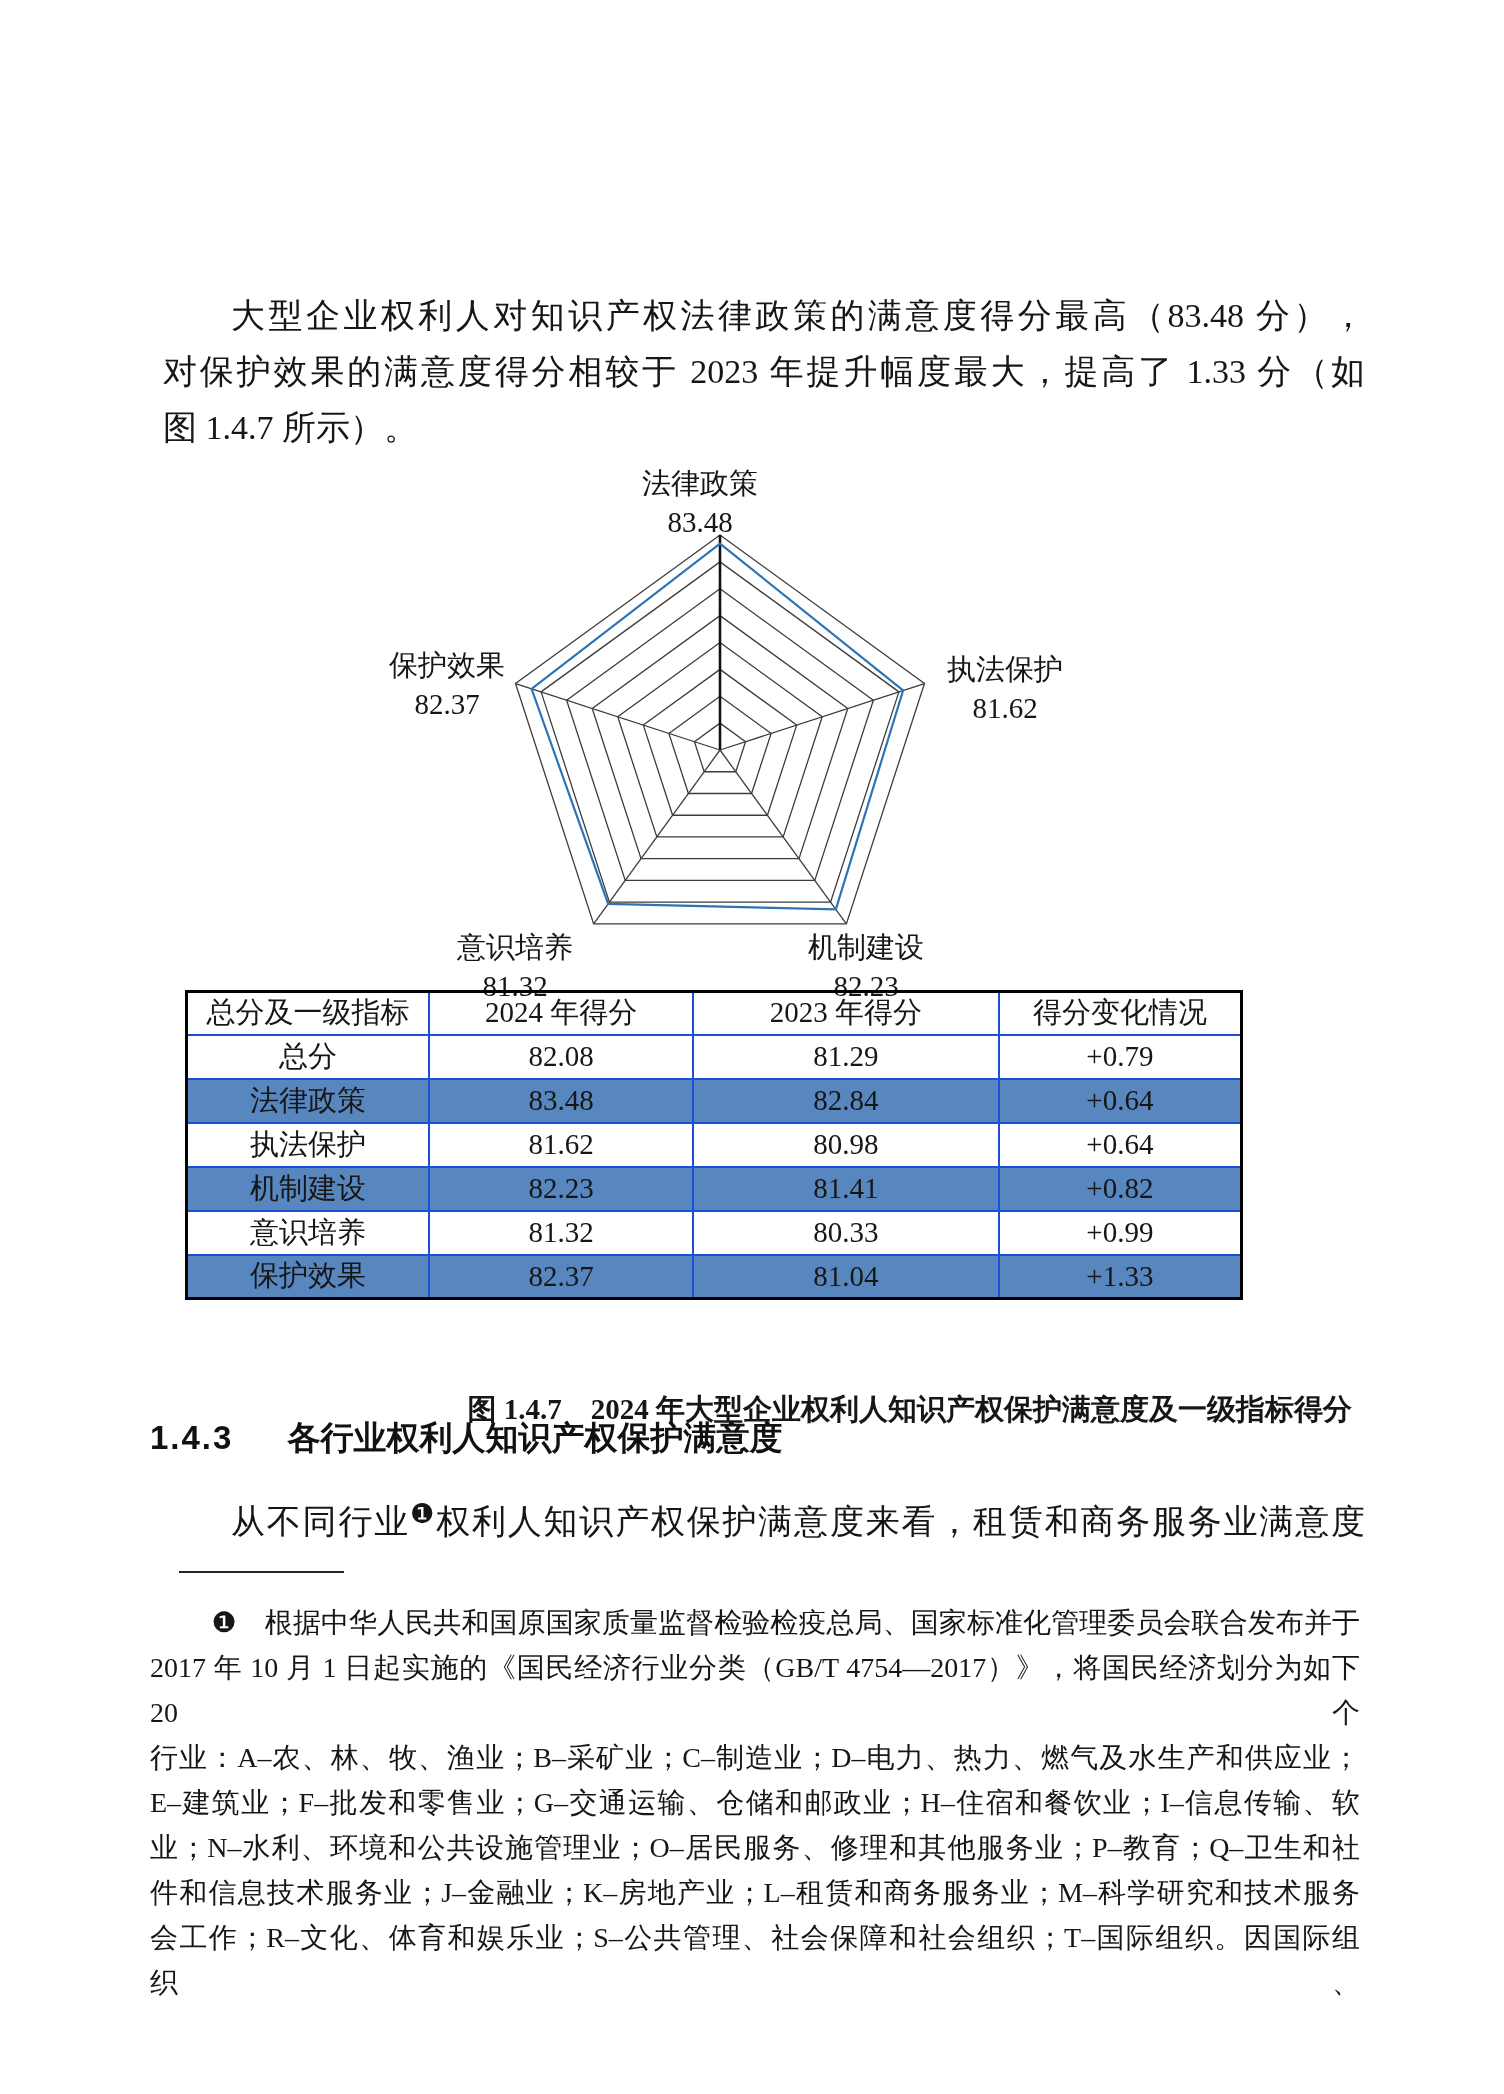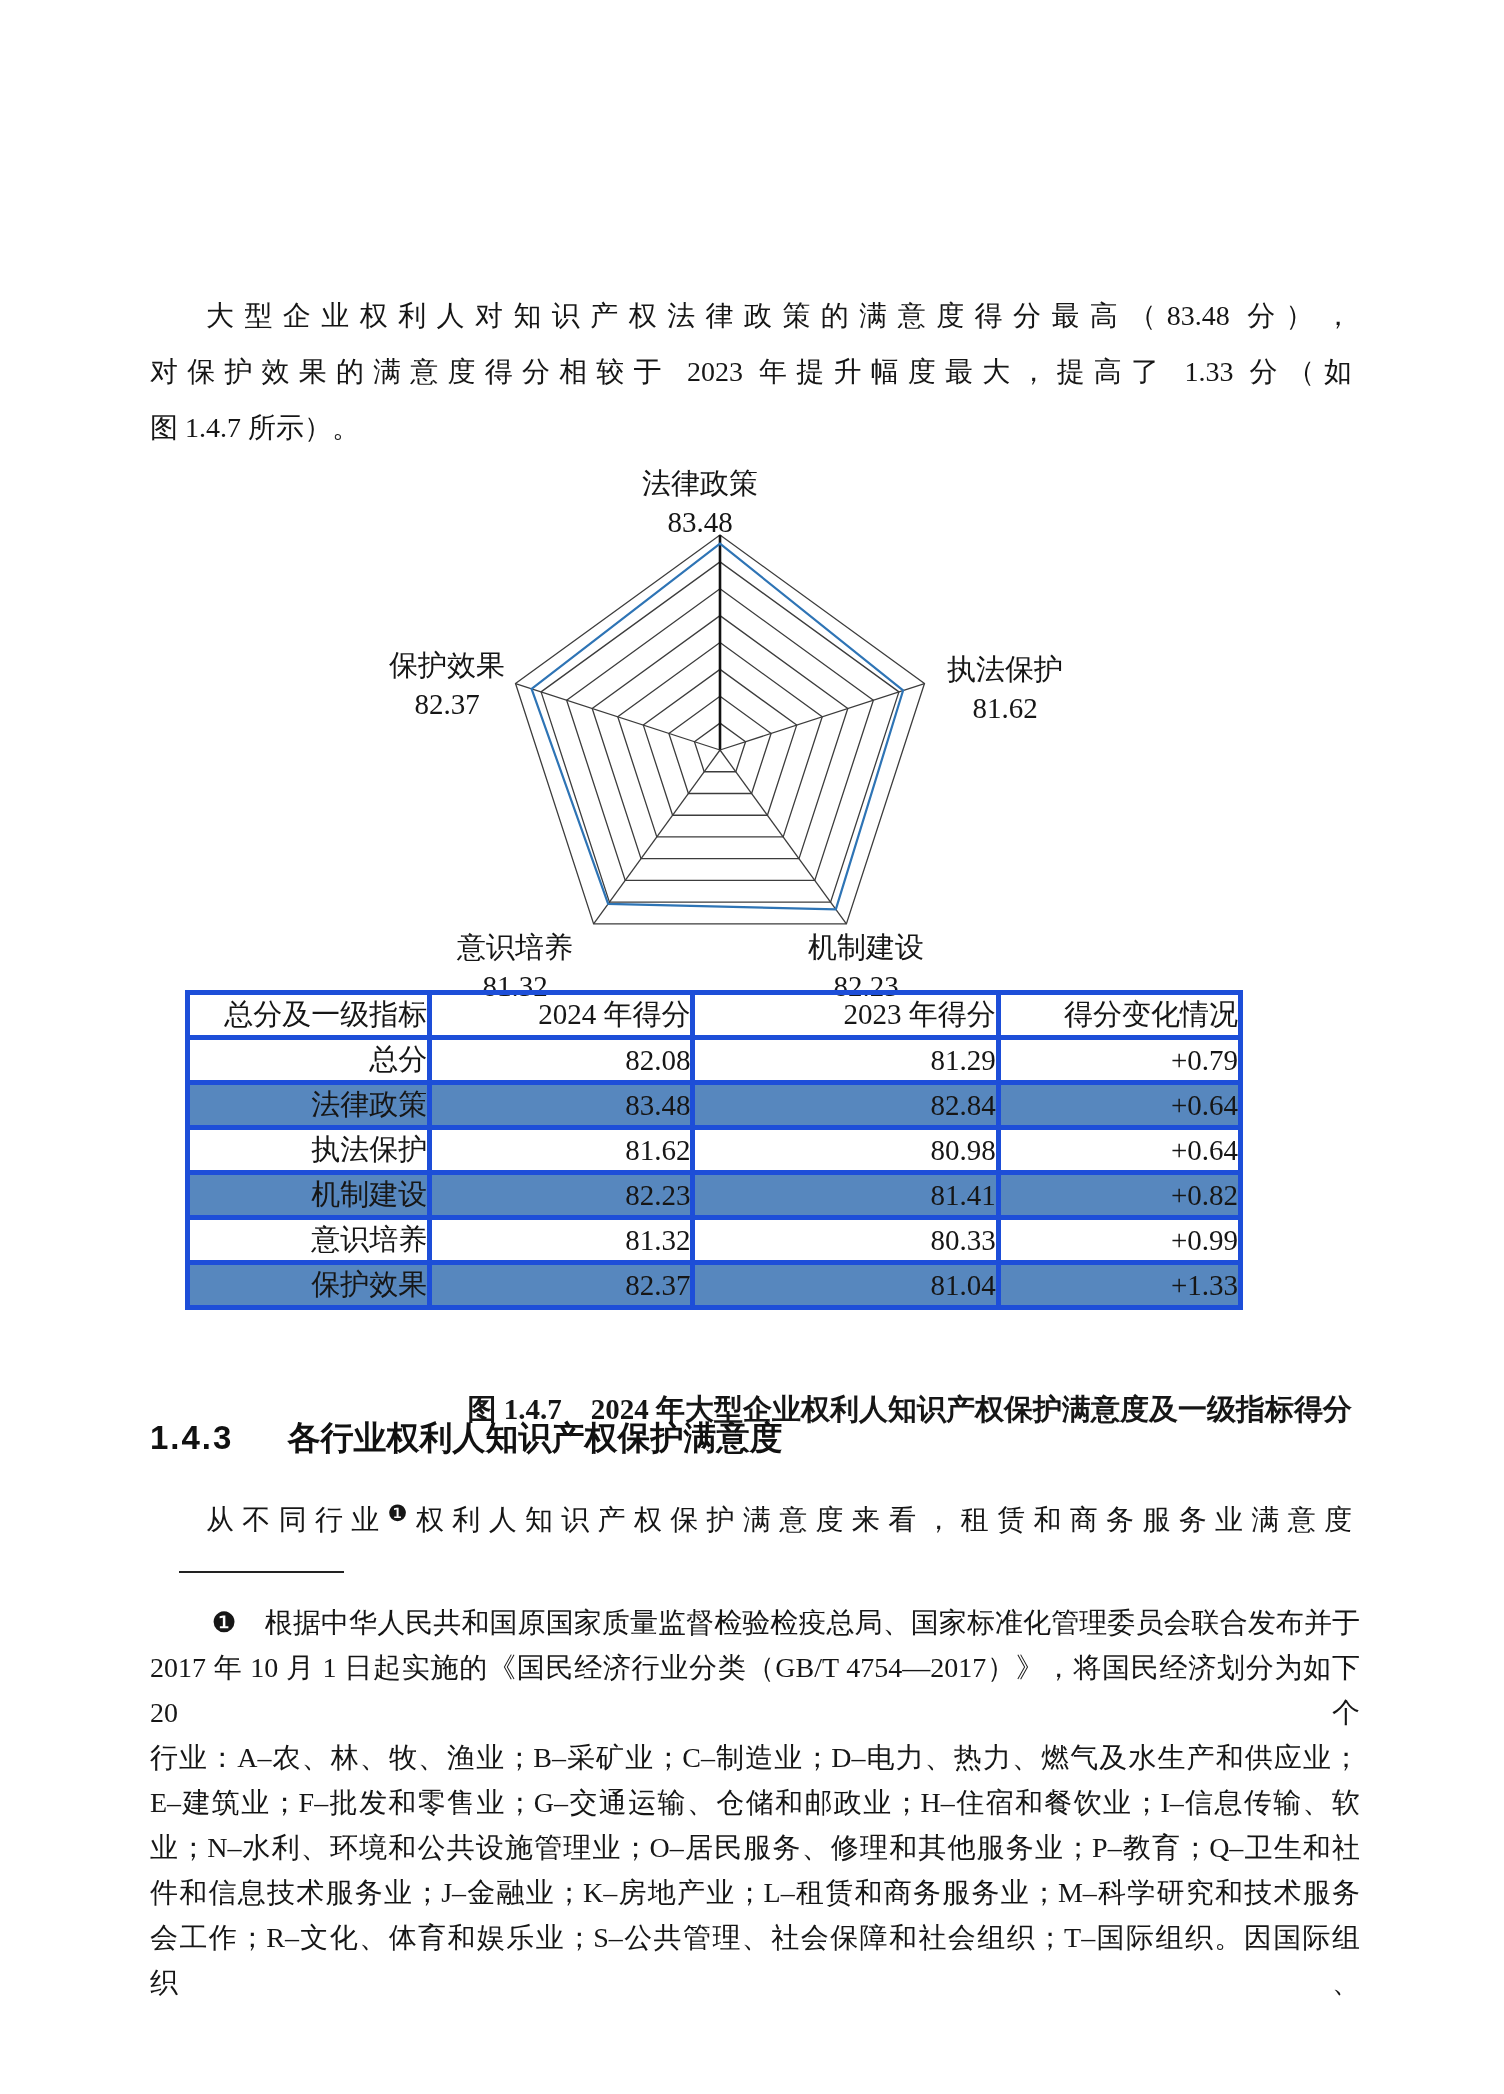--- a/index.html
+++ b/index.html
@@ -7,37 +7,37 @@
   .page {
     position:relative; width:1504px; height:2094px; background:#ffffff;
     font-family:"Liberation Serif","DejaVu Serif",serif; color:#161616; overflow:hidden;
   }
   
   .hdr { position:absolute; left:150px; top:186px; display:flex; align-items:center; }
   .hdr .pnum { font-family:"Liberation Sans","DejaVu Sans",sans-serif; font-size:28px; color:#6f9ec9; }
   .hdr .hbar { width:4px; height:36px; background:#5b8fc7; margin:0 18px 0 16px; }
   .hdr .htitle { font-family:"Liberation Sans","DejaVu Sans",sans-serif; font-size:26px; color:#7aa3cb; letter-spacing:1px; }
   
-  .para { position:absolute; left:150px; width:1202px; font-size:28px; line-height:56px; }
+  .para { position:absolute; left:163px; width:1202px; font-size:34px; line-height:56px; }
   .pline { text-align:justify; text-align-last:justify; }
   .pline.indent { text-indent:2em; }
   .pline.short { text-align:left; text-align-last:left; }
   #para1 { top:288px; }
   
   .chart-wrap { position:absolute; left:0; top:0; }
   #radar-svg { position:absolute; left:350px; top:450px; }
   .axis-label { position:absolute; width:240px; text-align:center; font-size:29px; line-height:39px; color:#161616; }
   
   #score-table {
     position:absolute; left:185px; top:990px; width:1058px;
     border-collapse:collapse; border:3px solid #000; table-layout:fixed;
     font-size:29px;
   }
   #score-table th, #score-table td {
-    border:5px solid #1d4ed8; text-align:right; vertical-align:middle;
+    border:2px solid #1d4ed8; text-align:center; vertical-align:middle;
     height:44px; font-weight:normal; padding:0;
   }
   #score-table thead th { height:43px; }
   #score-table tr.hl td { background:#5787be; }
   
   .caption { position:absolute; left:150px; top:1350px; width:1202px; text-align:right; font-size:29px; font-weight:bold;margin-top:40px; }
   
   .sec-h { position:absolute; left:150px; top:1416px; font-family:"Liberation Sans","DejaVu Sans",sans-serif; font-size:33px; font-weight:bold; color:#111; }
   .sec-h .num { margin-right:45px; letter-spacing:2px; }
   #para2 { top:1486px; }

